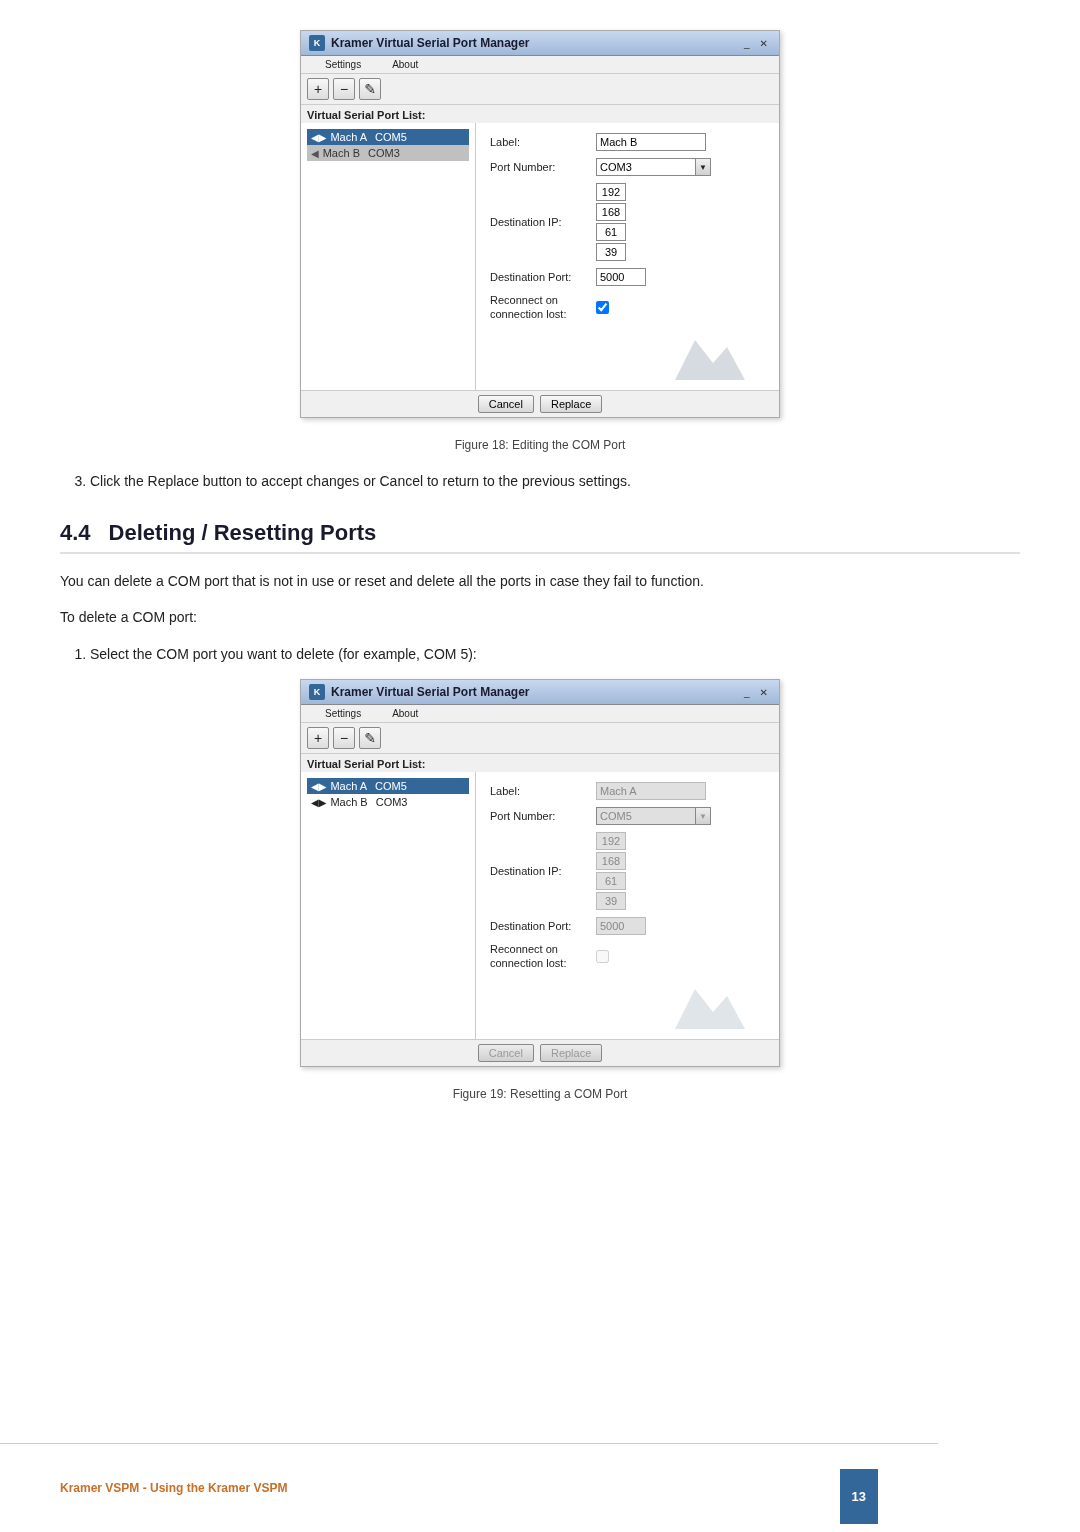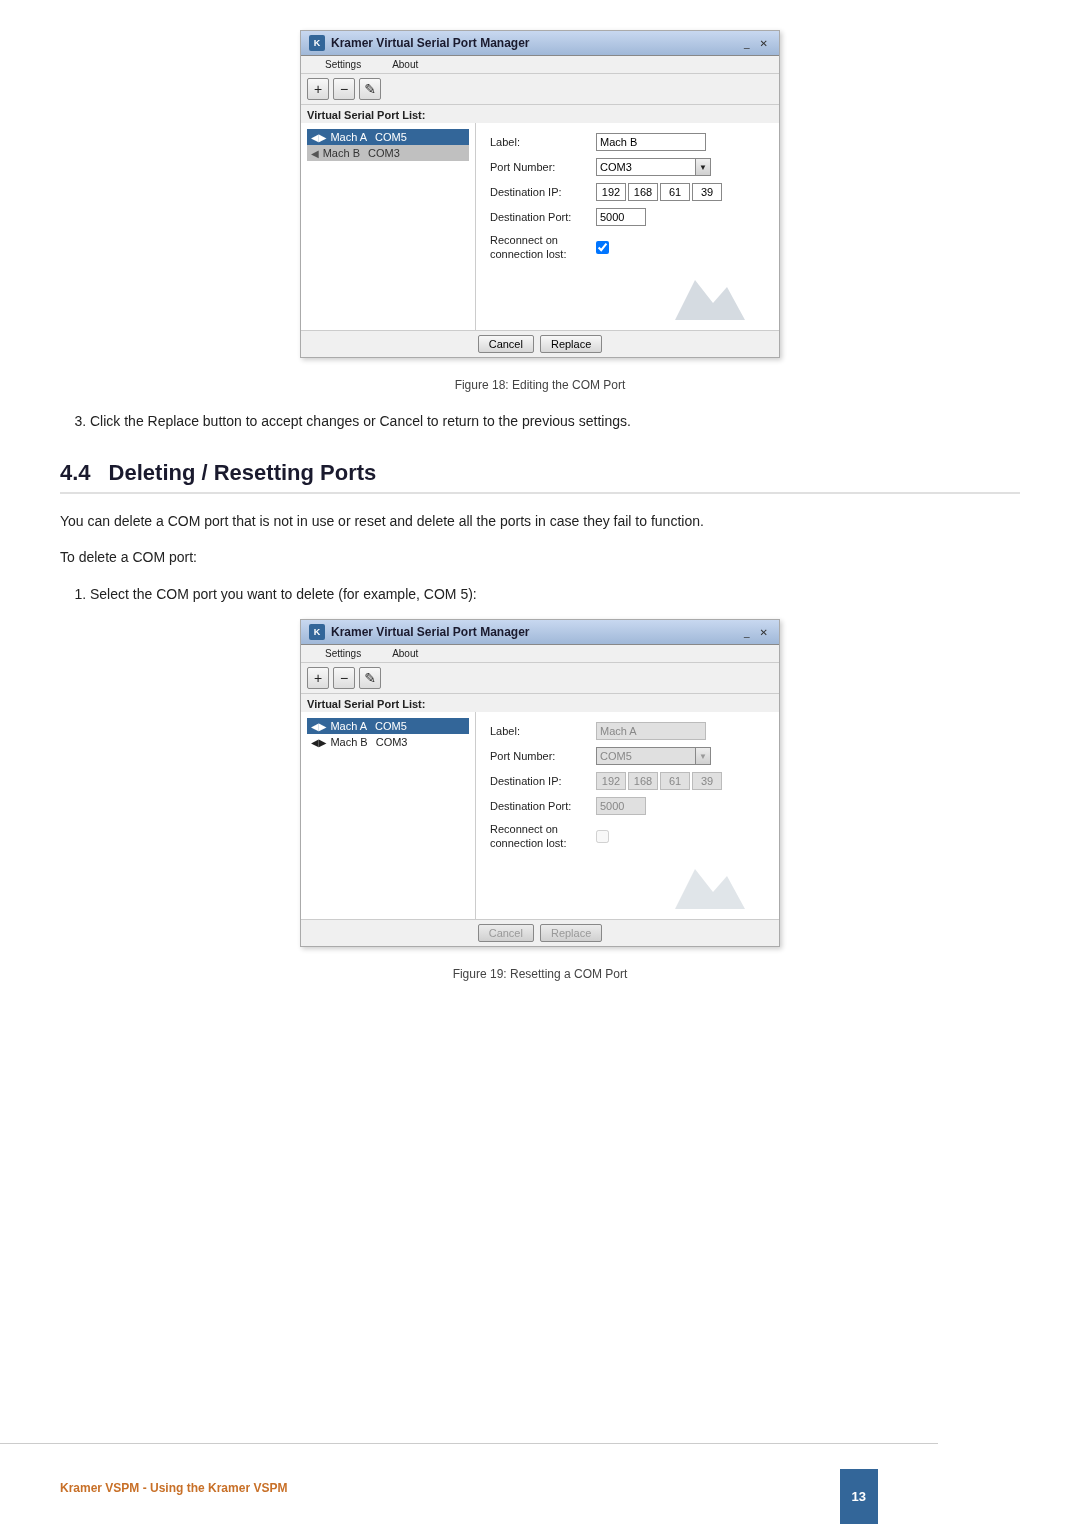--- a/index.html
+++ b/index.html
@@ -170,20 +170,21 @@
       display: flex;
       align-items: center;
       justify-content: center;
       font-size: 8px;
       cursor: pointer;
       margin-left: -1px;
     }
     .ip-inputs {
       display: flex;
       gap: 2px;
+      flex-direction: column;
     }
     .ip-input {
       width: 30px;
       border: 1px solid #888;
       padding: 1px 2px;
       font-size: 11px;
       height: 18px;
       text-align: center;
     }
     .port-input {

